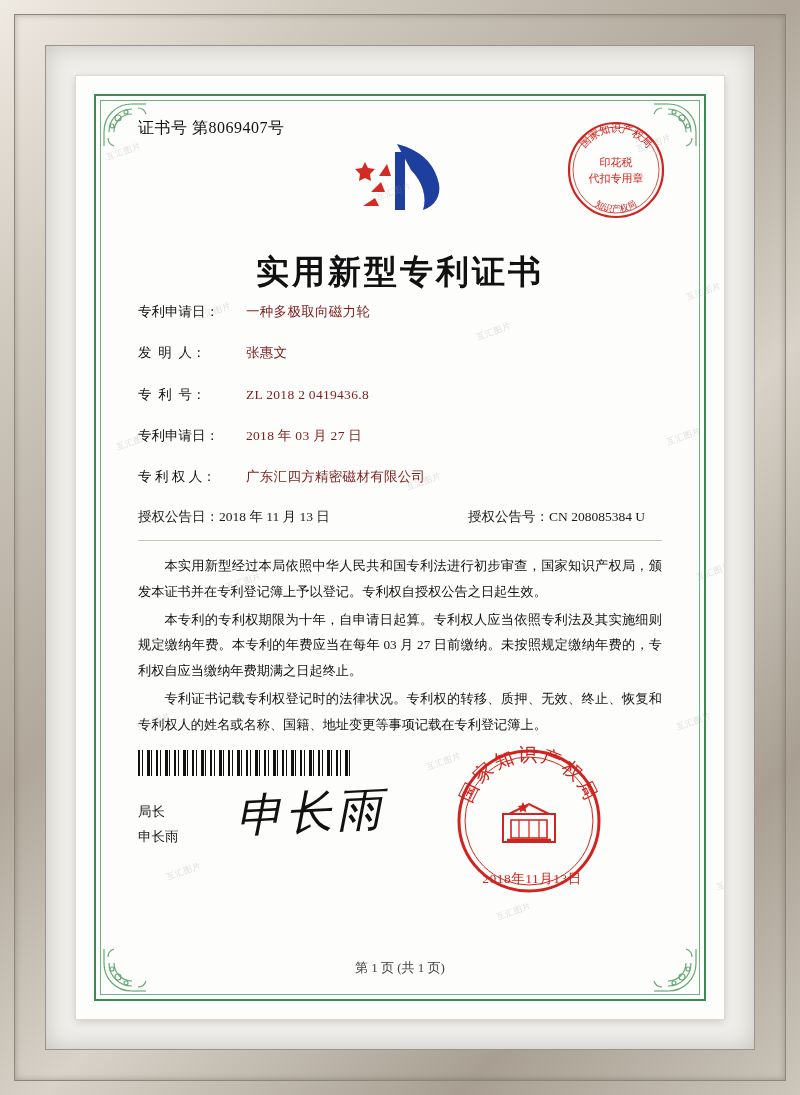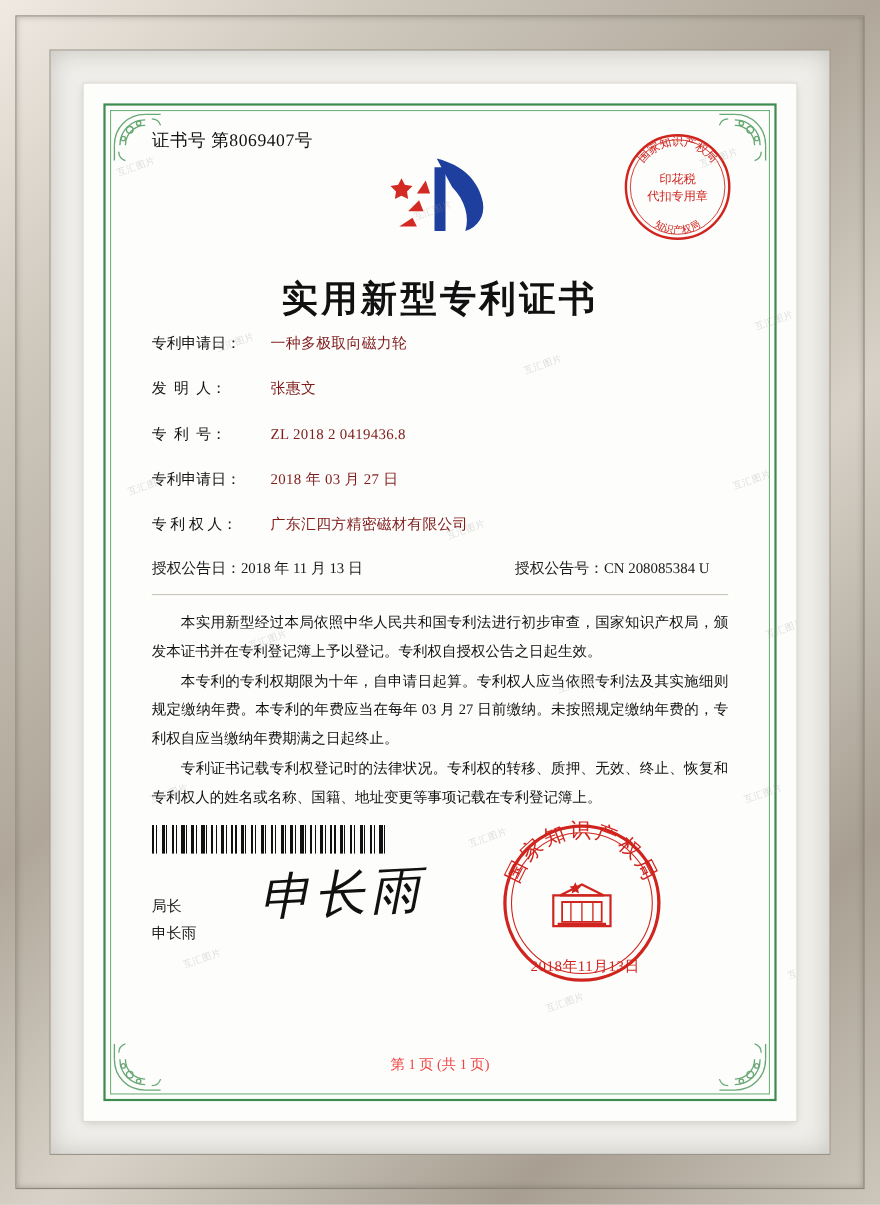--- a/index.html
+++ b/index.html
@@ -112,21 +112,21 @@
   }
 
   
   .barcode{
     position:absolute;left:22px;top:640px;width:215px;height:26px;
     background:
       repeating-linear-gradient(90deg,#111 0 2px,transparent 2px 4px,#111 4px 5px,transparent 5px 9px,#111 9px 12px,transparent 12px 13px,#111 13px 14px,transparent 14px 18px);
   }
 
   .sig-block{
-    position:absolute;left:22px;top:690px;font-size:13.5px;line-height:1.85;margin-top:12px;
+    position:absolute;left:22px;top:690px;font-size:13.5px;line-height:1.85;
   }
   .signature{
     position:absolute;left:120px;top:672px;
     font-family:"DejaVu Serif", serif;
     font-size:46px;color:#111;font-style:italic;letter-spacing:4px;
     transform:rotate(-3deg);
     white-space:nowrap;
   }
 
   
@@ -134,21 +134,21 @@
     position:absolute;right:80px;top:636px;width:150px;height:150px;
   }
   .stamp-date{
     position:absolute;right:72px;top:760px;width:160px;text-align:center;
     color:#d0241f;font-size:13.5px;letter-spacing:.5px;
     font-family:"Liberation Serif",serif;
   }
 
   .page-num{
     position:absolute;left:0;right:0;bottom:8px;text-align:center;
-    font-size:13px;color:#ef4444;margin-top:27px;
+    font-size:13px;color:#404040;margin-top:27px;
   }
 
   
   .wm{
     position:absolute;color:rgba(150,150,150,.30);font-size:8.5px;
     font-family:"Liberation Sans",sans-serif;white-space:nowrap;
     transform:rotate(-20deg);pointer-events:none;
     letter-spacing:.5px;
   }
   .wm i{font-style:normal;}

